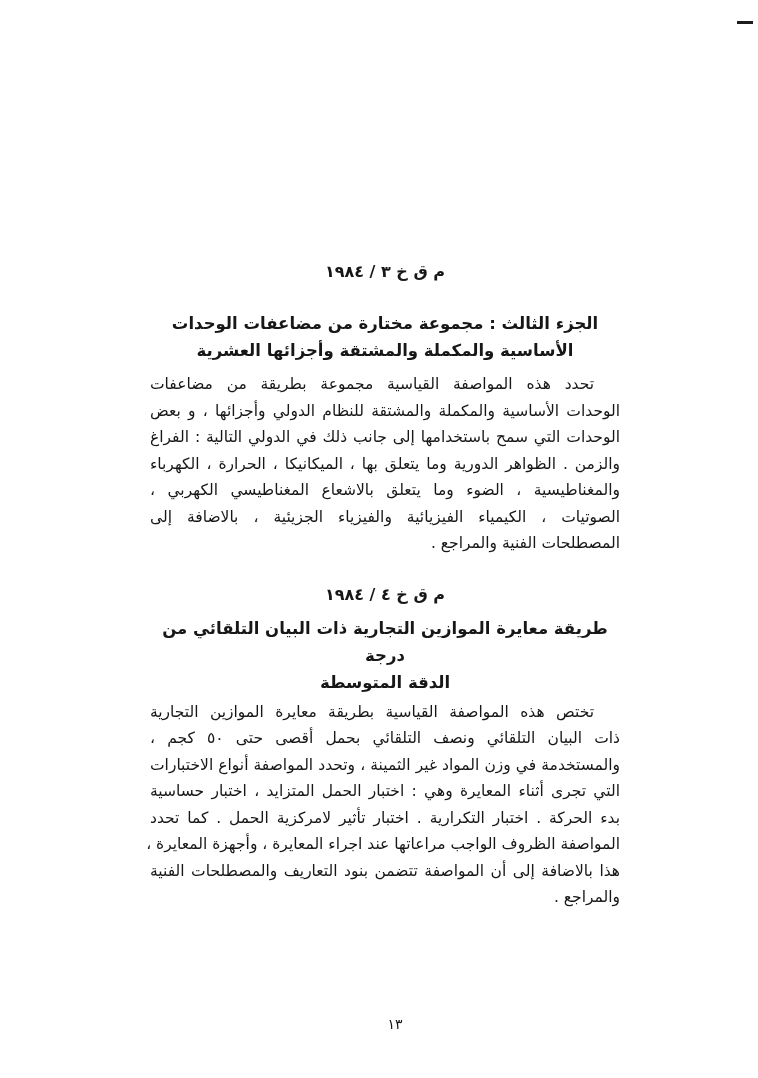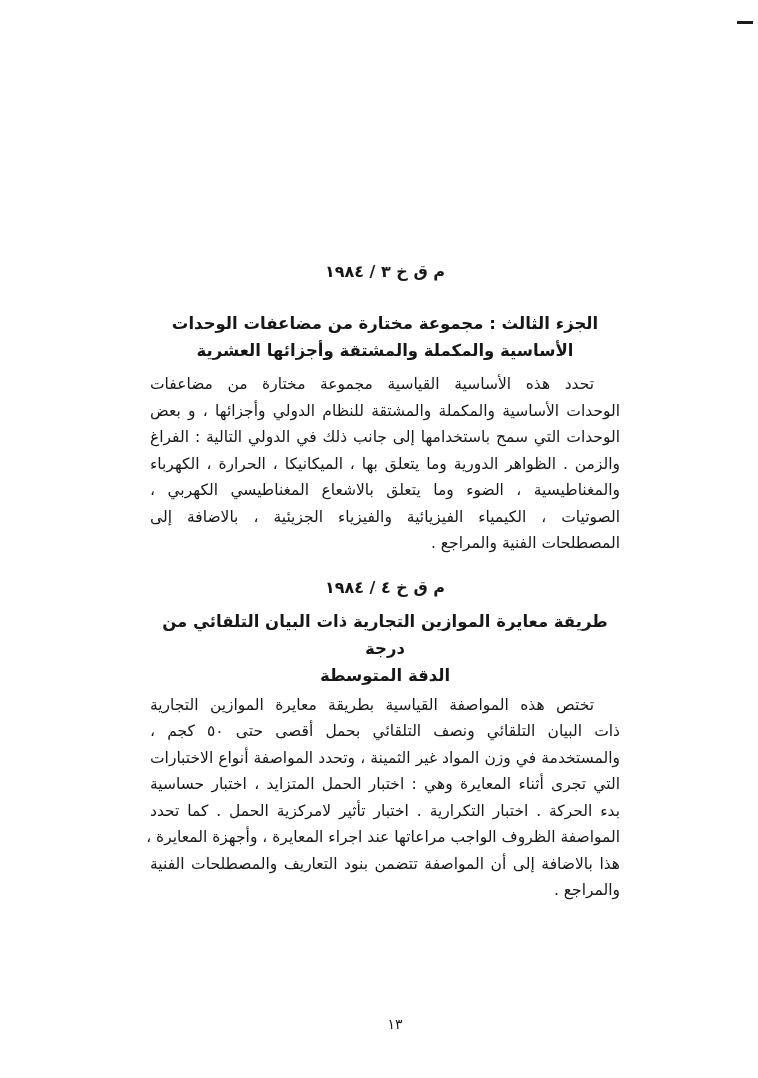--- a/index.html
+++ b/index.html
@@ -48,21 +48,21 @@
     font-size: 15.5px;
     line-height: 26.5px;
   }
   .bline {
     text-align: justify;
     text-align-last: justify;
     white-space: nowrap;
   }
   .bline.first { padding-right: 26px; }
   .bline.last { text-align: right; text-align-last: right; }
-  .std-code.second { margin-top: 14px; }
+  .std-code.second { margin-top: 21px; }
   .title-block.second { margin-top: 3px; }
   .para.second { margin-top: 3px; }
   .page-number {
     position: absolute;
     top: 1016px;
     left: 0;
     width: 100%;
     text-align: center;
     font-size: 14px;
     font-weight: 400;
@@ -80,21 +80,21 @@
   <div class="content">
 
     <div class="std-code">م ق خ ٣ / ١٩٨٤</div>
 
     <div class="title-block">
       <div>الجزء الثالث : مجموعة مختارة من مضاعفات الوحدات</div>
       <div>الأساسية والمكملة والمشتقة وأجزائها العشرية</div>
     </div>
 
     <div class="para">
-      <div class="bline first">تحدد هذه الأساسية القياسية مجموعة مختارة من مضاعفات</div>
+      <div class="bline first">تحدد هذه المواصفة القياسية مجموعة بطريقة من مضاعفات</div>
       <div class="bline">الوحدات الأساسية والمكملة والمشتقة للنظام الدولي وأجزائها ، و بعض</div>
       <div class="bline">الوحدات التي سمح باستخدامها إلى جانب ذلك في الدولي التالية : الفراغ</div>
       <div class="bline">والزمن . الظواهر الدورية وما يتعلق بها ، الميكانيكا ، الحرارة ، الكهرباء</div>
       <div class="bline">والمغناطيسية ، الضوء وما يتعلق بالاشعاع المغناطيسي الكهربي ،</div>
       <div class="bline">الصوتيات ، الكيمياء الفيزيائية والفيزياء الجزيئية ، بالاضافة إلى</div>
       <div class="bline last">المصطلحات الفنية والمراجع .</div>
     </div>
 
     <div class="std-code second">م ق خ ٤ / ١٩٨٤</div>
 

